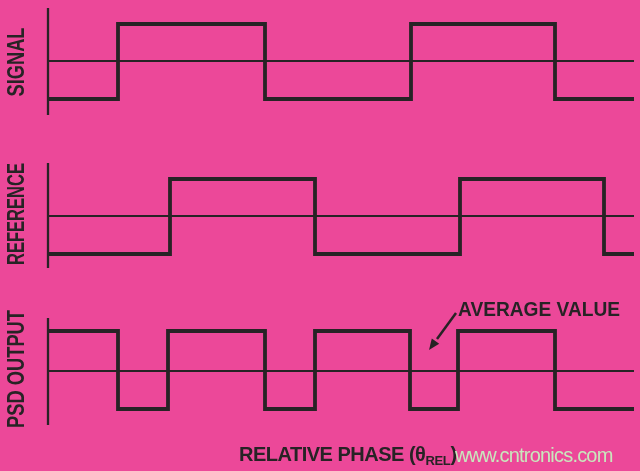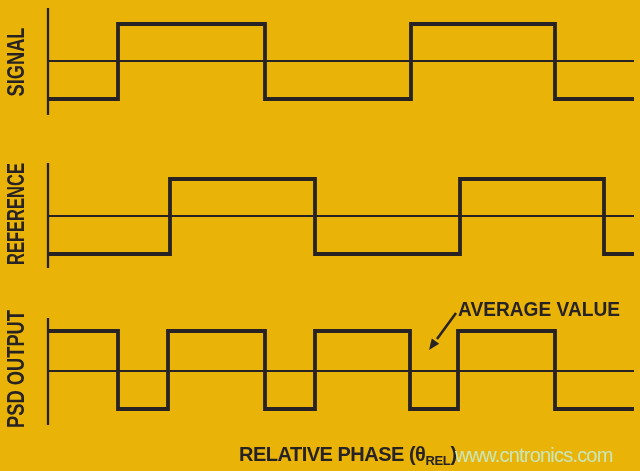--- a/index.html
+++ b/index.html
@@ -1,21 +1,21 @@
 <!DOCTYPE html>
 <html><head>
 <meta charset="utf-8">
 <style>
   * { box-sizing: border-box; }
   html, body { margin: 0; padding: 0; background: #ffffff; }
   .figure {
     position: relative;
     width: 640px;
     height: 471px;
-    background: #eab308;
+    background: #ec4899;
     overflow: hidden;
     font-family: "Liberation Sans", sans-serif;
   }
   svg text { font-family: "Liberation Sans", sans-serif; }
   .panel-label {
     font-weight: bold;
     font-size: 24px;
   }
   .annotation-label {
     font-weight: bold;

